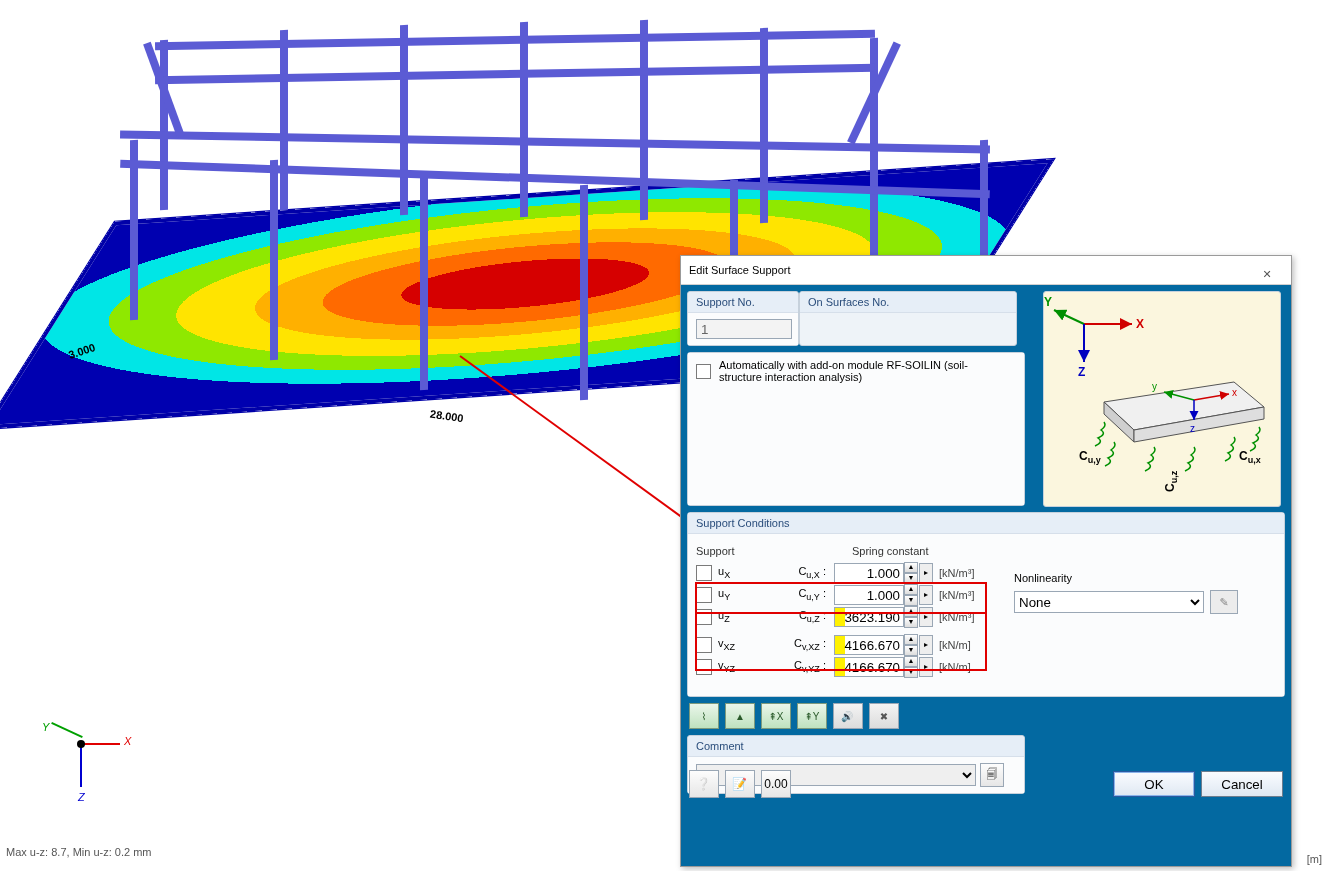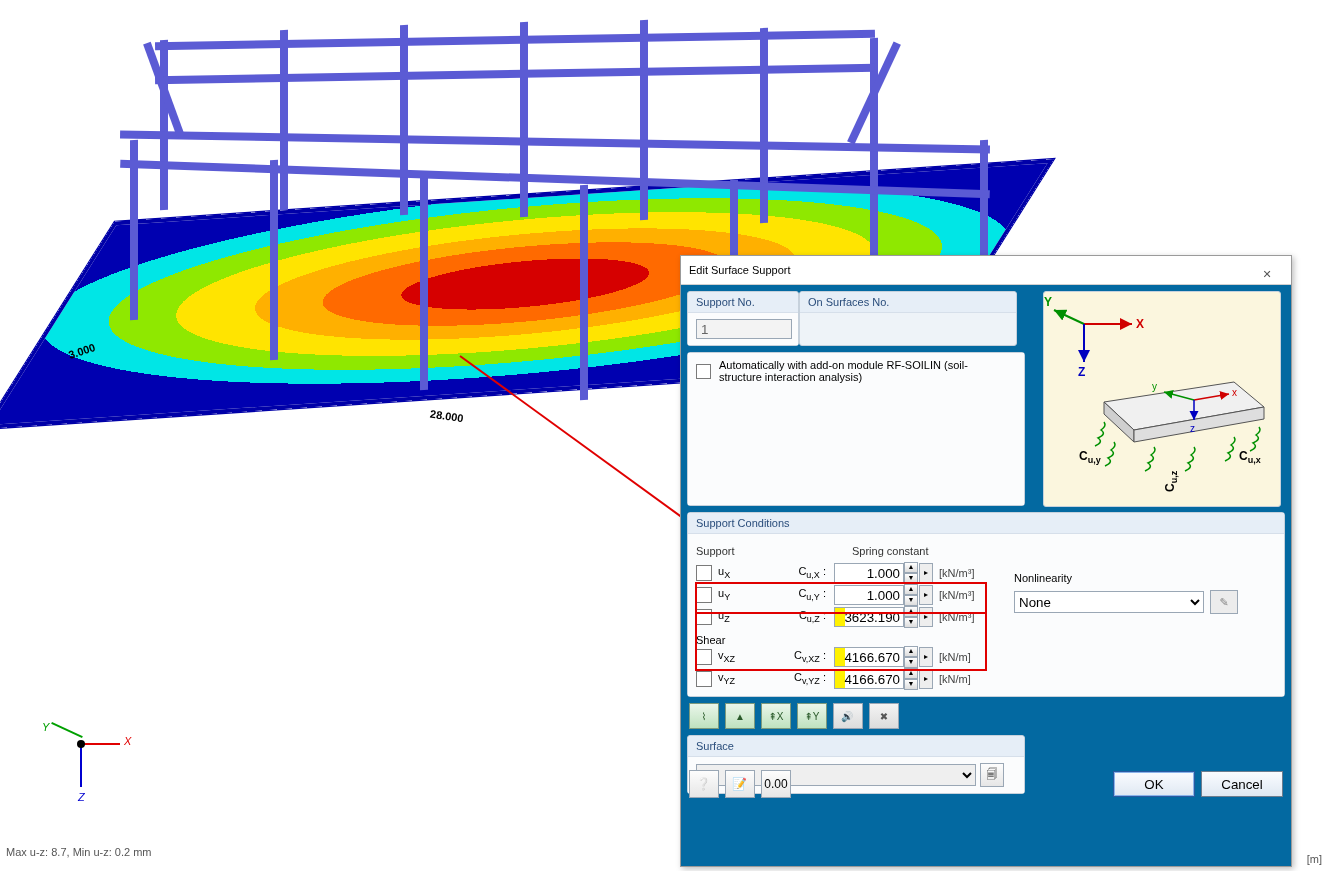--- a/index.html
+++ b/index.html
@@ -256,21 +256,20 @@
             <input class="hl" value="3623.190" style="">
             <span class="btns">
                 <span>▲</span>
                 <span>▼</span>
               </span>
             <span class="go">▸</span>
           </span>
           <span class="unit">[kN/m³]</span>
         </div>
         <div style="height:6px"></div>
-        <div>Shear</div>
 
         <div class="cond-row">
           <span class="ck"></span>
           <span class="var"><span class="sub">v</span><span class="subc">XZ</span></span>
           <span class="slab2"><span class="sub">C</span><span class="subc">v,XZ</span> :</span>
           <span class="spin">
             <input class="hl" value="4166.670" style="">
             <span class="btns">
                 <span>▲</span>
                 <span>▼</span>
@@ -313,21 +312,21 @@
     <div class="toolbar-row">
       <span class="tool">⌇</span>
       <span class="tool">▲</span>
       <span class="tool">⇞X</span>
       <span class="tool">⇞Y</span>
       <span class="tool gray">🔊</span>
       <span class="tool gray">✖</span>
     </div>
 
     <div class="group" style="width:336px">
-      <div class="g-head">Surface</div>
+      <div class="g-head">Comment</div>
       <div class="g-body" style="display:flex;gap:4px;align-items:center">
         <select class="comment" style="width:280px;height:22px;border:1px solid #9aa7b5">
           <option></option>
         </select>
         <span class="mini-btn">🗐</span>
       </div>
     </div>
 
     <div class="bottom">
       <span class="icon-btn">

